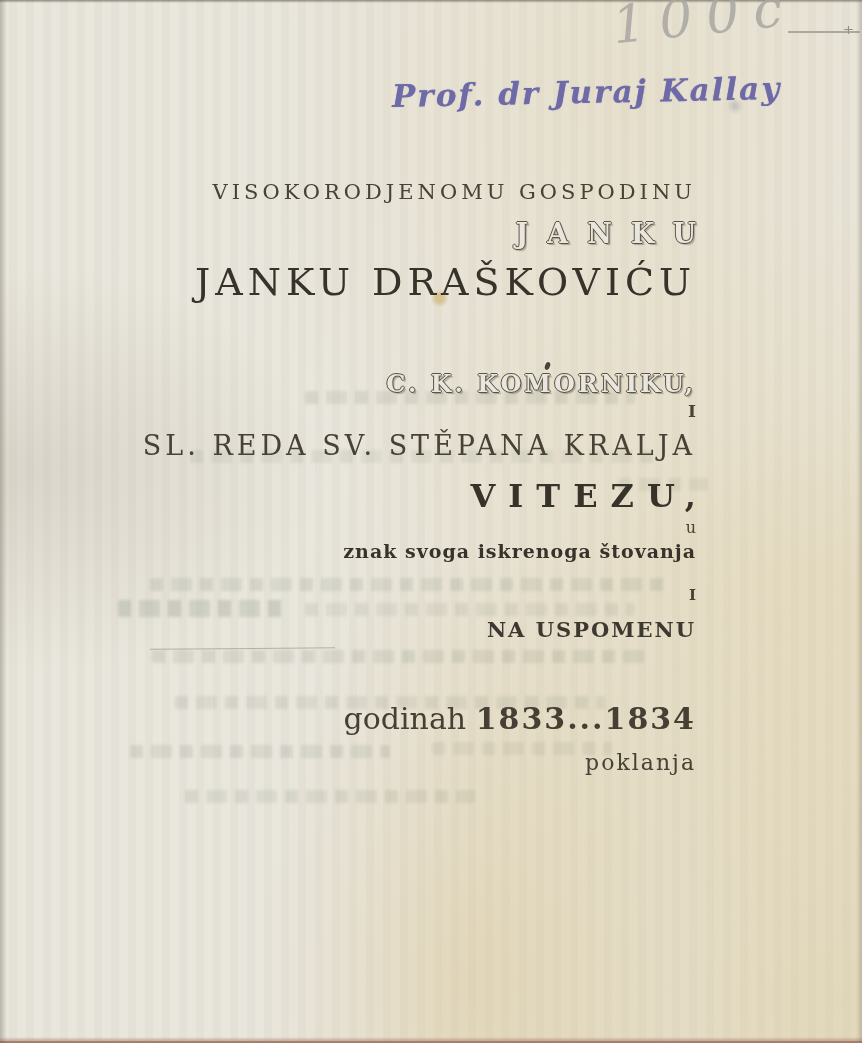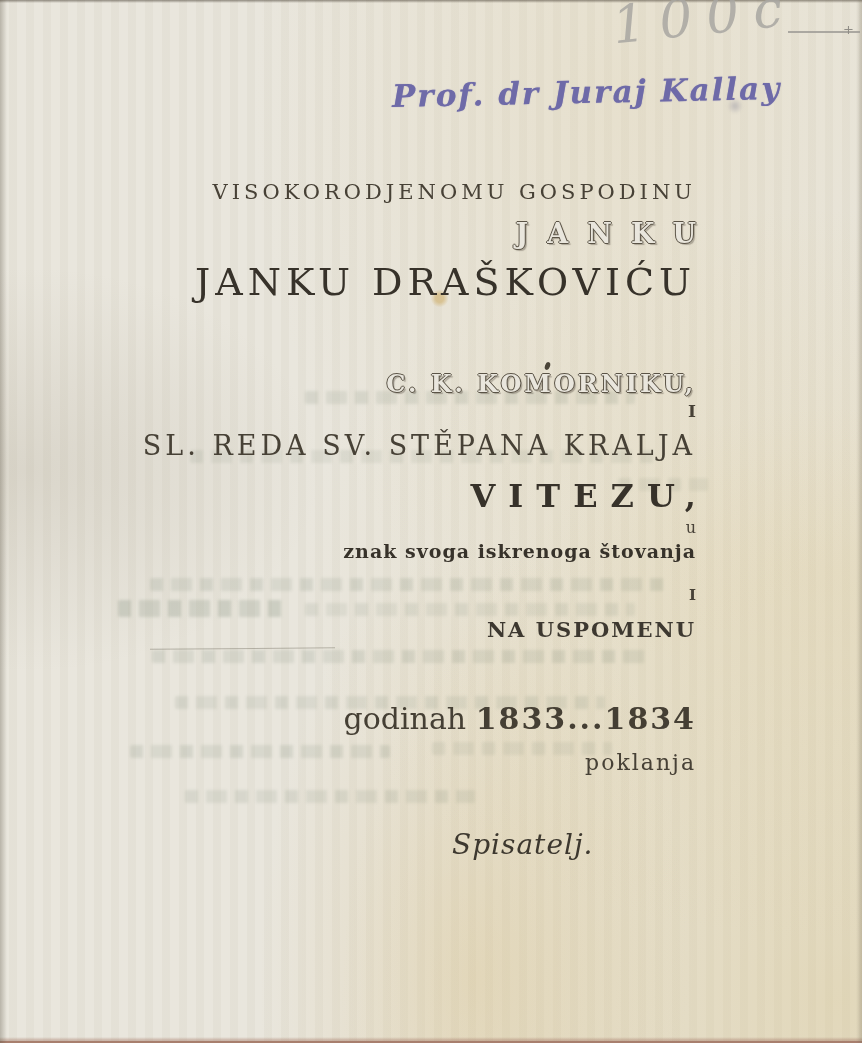--- a/index.html
+++ b/index.html
@@ -84,16 +84,14 @@
 
   <div class="line" style="top:617px;font-size:21px;font-weight:bold;letter-spacing:2px;color:#3d3830;">NA USPOMENU</div>
   <div style="position:absolute;left:150px;top:648px;width:185px;height:1px;background:rgba(90,84,70,.35);transform:rotate(-.5deg);"></div>
 
   <div class="line" style="top:657px;font-size:30px;color:#453f34;margin-top:44px;">
     <span>godinah</span><span>&nbsp;</span><span style="font-weight:bold;letter-spacing:2px;">1833...1834</span>
   </div>
 
   <div class="line" style="top:710px;font-size:22px;letter-spacing:2px;color:#474136;margin-top:40px;">poklanja</div>
 
-  <div style="position:absolute;left:452px;top:828px;font-size:28px;font-style:italic;
-              letter-spacing:1px;color:#3d382f;">Spisatelj.</div>
 
 </div>
 
 </body></html>

